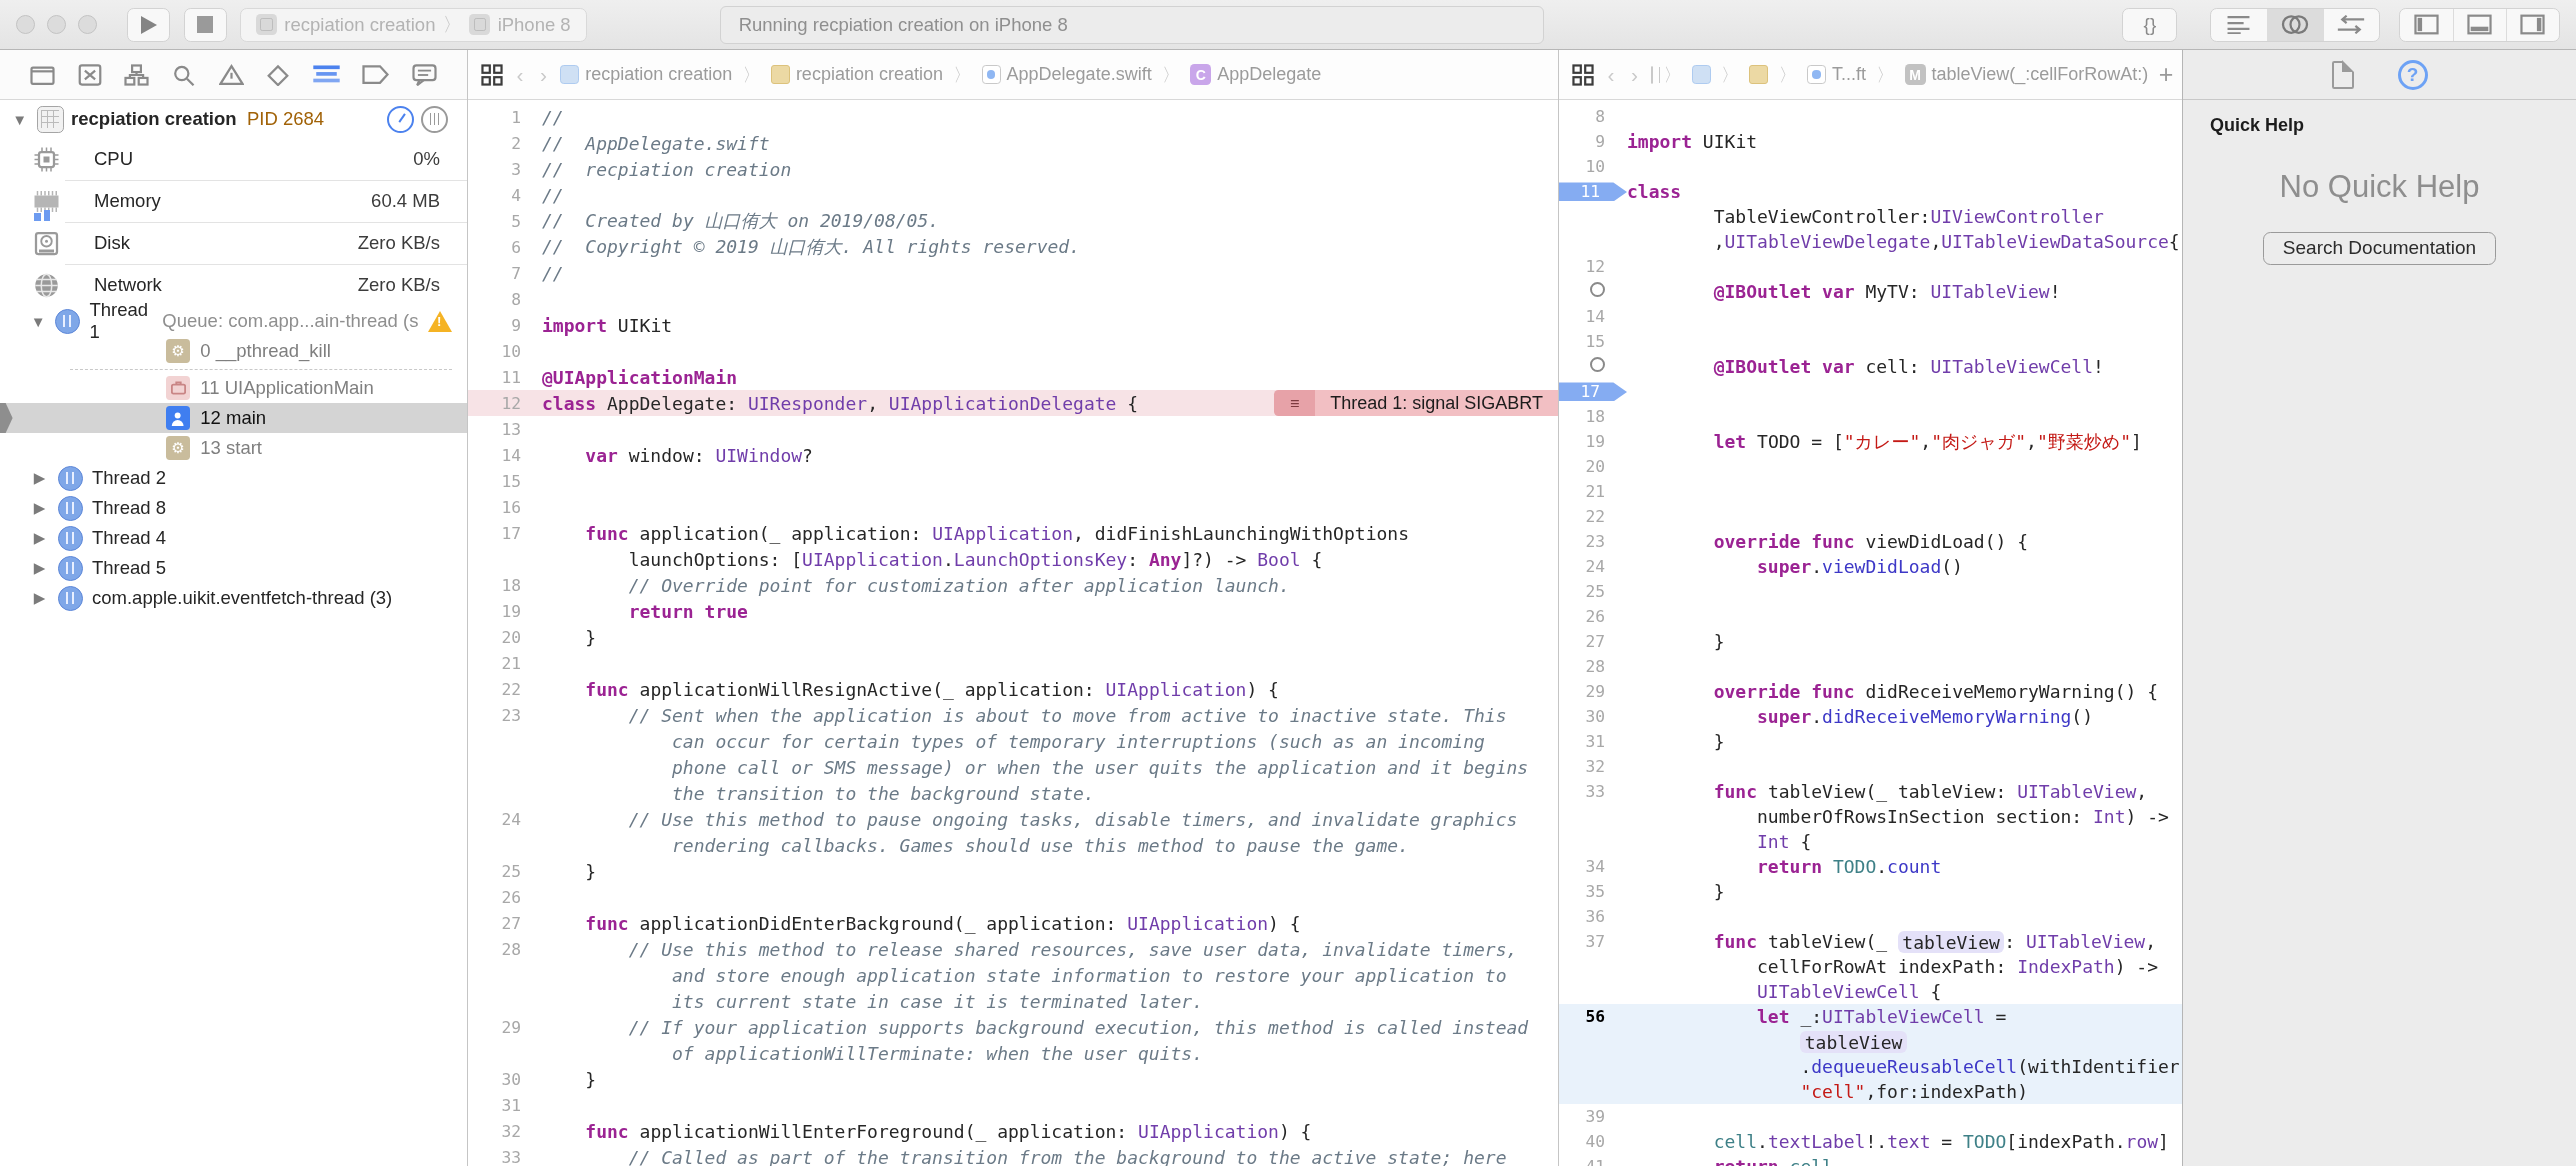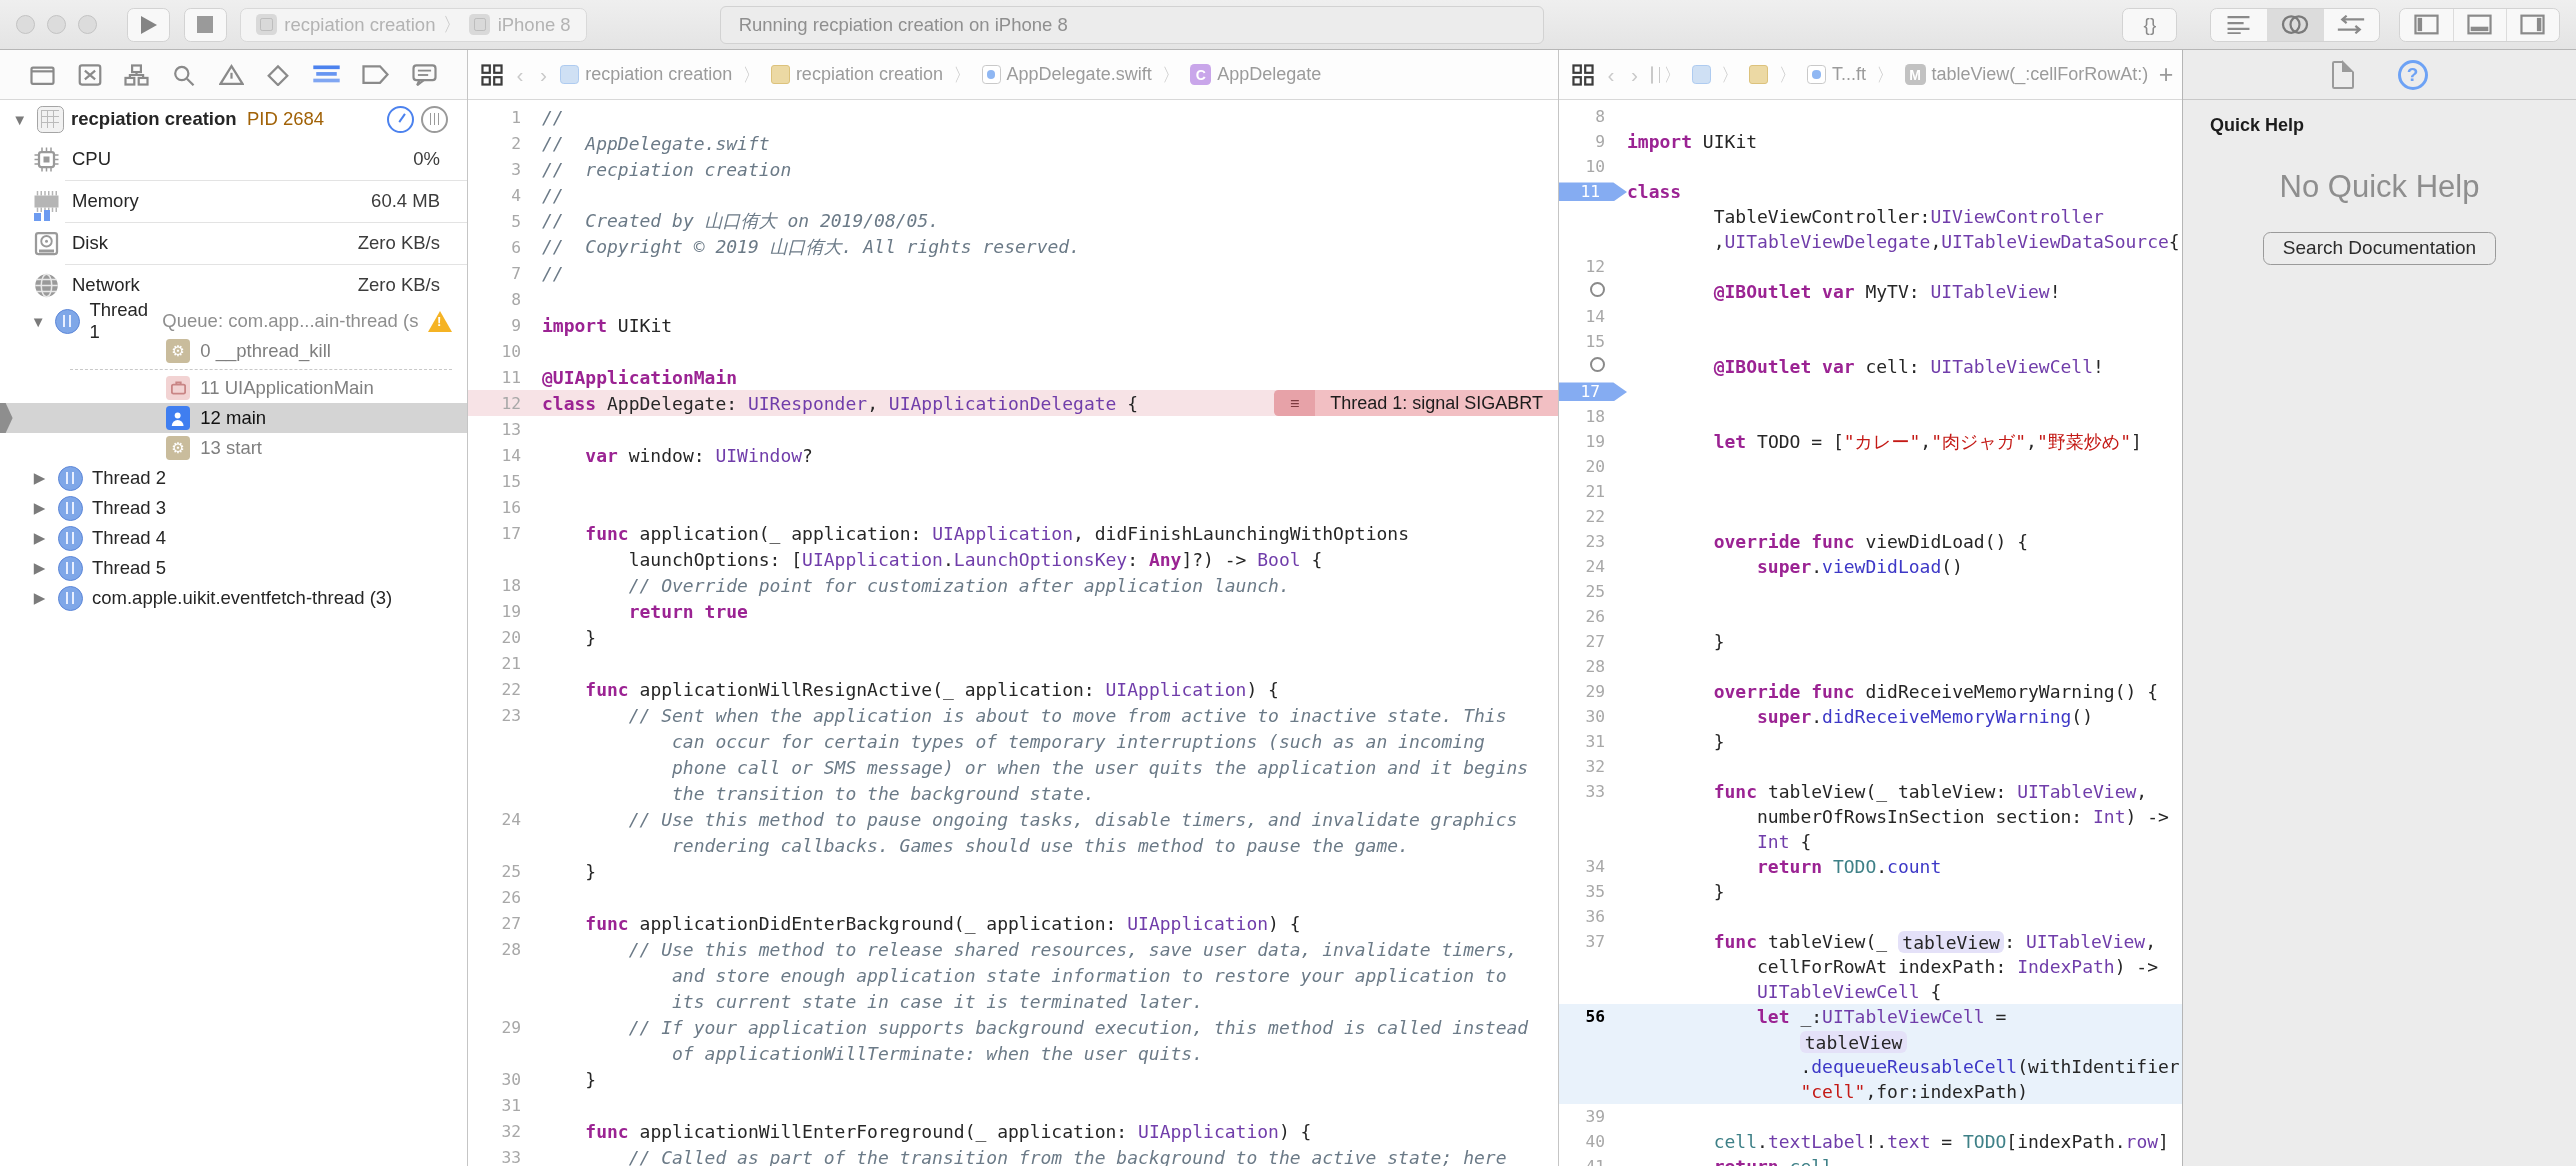--- a/index.html
+++ b/index.html
@@ -55,21 +55,21 @@
     linear-gradient(#bbb 1.5px,transparent 1.5px) 0 0/100% 6px,
     linear-gradient(90deg,#bbb 1.5px,transparent 1.5px) 0 0/6px 100%;}
   .pname { font-weight:700; }
   .ppid { color:#a16207; margin-left:3px; }
   .prow .spacer { flex:1; }
   .ringbtn { width:27px; height:27px; border-radius:50%; border:2.2px solid #4c82ee; position:relative; }
   .ringbtn.gray { border-color:#9a9a9a; }
   .ringbtn .needle { position:absolute; left:12px; top:5.2px; width:2.2px; height:10.3px; background:#4c82ee; transform:rotate(35deg); }
   .ringbtn .bars { position:absolute; inset:5.2px 6.7px; display:flex; gap:3px; }
   .ringbtn .bars i { flex:1; background:#9a9a9a; }
-  .grow { height:42px; display:flex; align-items:center; padding:0 27px 0 33px; gap:12px; position:relative; }
+  .grow { height:42px; display:flex; align-items:center; padding:0 27px 0 33px; gap:34px; position:relative; }
   .grow + .grow::before { content:""; position:absolute; top:0; left:65px; right:0; height:0.7px; background:#e3e3e3; }
   .gval { margin-left:auto; color:#3c3c3c; }
   .membars { position:absolute; left:34px; bottom:1.5px; display:flex; gap:3px; align-items:flex-end; }
   .membars i { width:6.7px; background:#6d9bf0; display:block; }
   .gic { width:27px; height:27px; color:#9a9a9a; }
   .trow { height:30px; display:flex; align-items:center; padding:0 15px 0 30px; gap:9px; font-size:18.5px; }
   .trow .queue { color:#8f8f8f; white-space:nowrap; overflow:hidden; }
   .tcircle { width:25px; height:25px; border-radius:50%; background:#7fa7e8; border:1.5px solid #5d87d8; position:relative; flex:none; }
   .tcircle::after { content:""; position:absolute; inset:5.2px 6.7px; background:
      linear-gradient(90deg,#e8efff 2.2px,transparent 2.2px) 0 0/6px 100%; }
@@ -407,21 +407,21 @@
           </div>
         <div id="threads">
             <div class="trow">
               <span class="disc">▶</span>
               <span class="tcircle"></span>
               <span>Thread 2</span>
             </div>
             <div class="trow">
               <span class="disc">▶</span>
               <span class="tcircle"></span>
-              <span>Thread 3</span>
+              <span>Thread 8</span>
             </div>
             <div class="trow">
               <span class="disc">▶</span>
               <span class="tcircle"></span>
               <span>Thread 4</span>
             </div>
             <div class="trow">
               <span class="disc">▶</span>
               <span class="tcircle"></span>
               <span>Thread 5</span>

